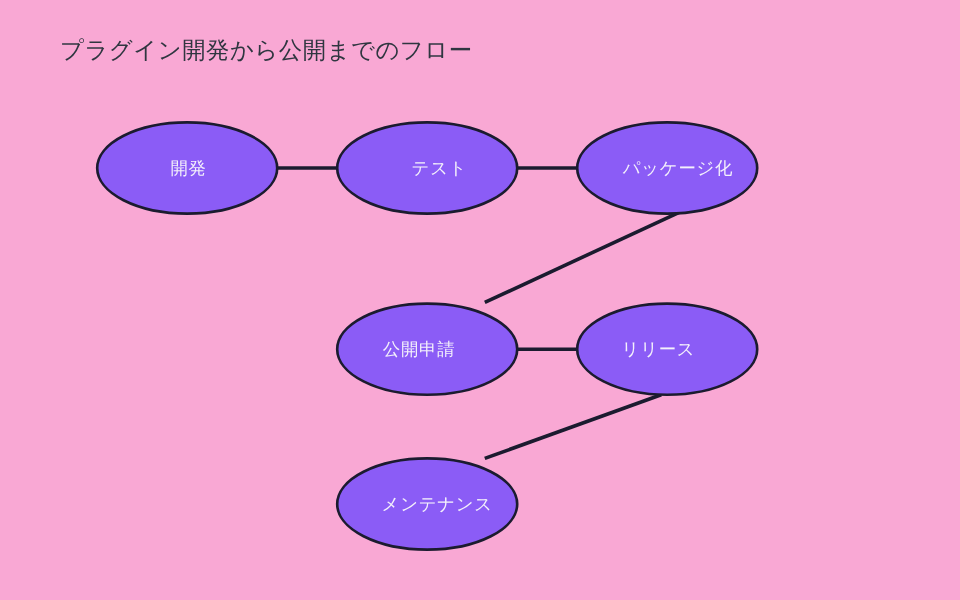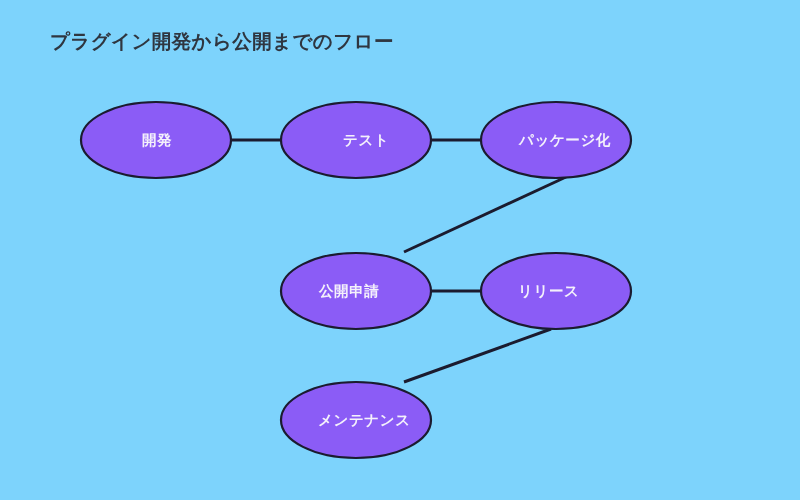--- a/index.html
+++ b/index.html
@@ -48,21 +48,21 @@
     fill: #f4f1fb;
     font-size: 14.5px;
     font-family: "DejaVu Sans", "Liberation Sans", sans-serif;
     letter-spacing: 0.6px;
     dominant-baseline: middle;
   }
 </style>
 </head>
 <body>
 
-<div id="canvas" style="background: #7dd3fc; font-weight: bold;">
+<div id="canvas" style="background: #f9a8d4;">
   <svg id="diagram-svg" viewBox="0 0 800 500" xmlns="http://www.w3.org/2000/svg">
 
     <text class="graph-title" x="50" y="48" fill="#2f3640">プラグイン開発から公開までのフロー</text>
 
     <g>
       <line class="edge-line" x1="231" y1="140" x2="281" y2="140" stroke="#1b1b2f"></line>
       <line class="edge-line" x1="431" y1="140" x2="481" y2="140" stroke="#1b1b2f"></line>
       <line class="edge-line" x1="566" y1="177" x2="404" y2="252" stroke="#1b1b2f"></line>
       <line class="edge-line" x1="431" y1="291" x2="481" y2="291" stroke="#1b1b2f"></line>
       <line class="edge-line" x1="551" y1="329" x2="404" y2="382" stroke="#1b1b2f"></line>

